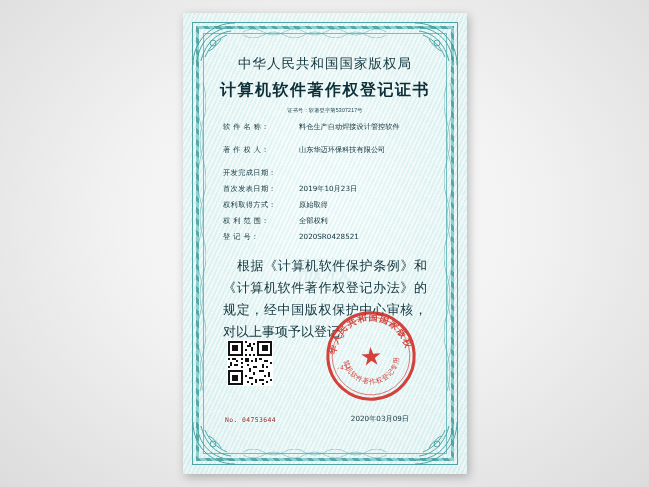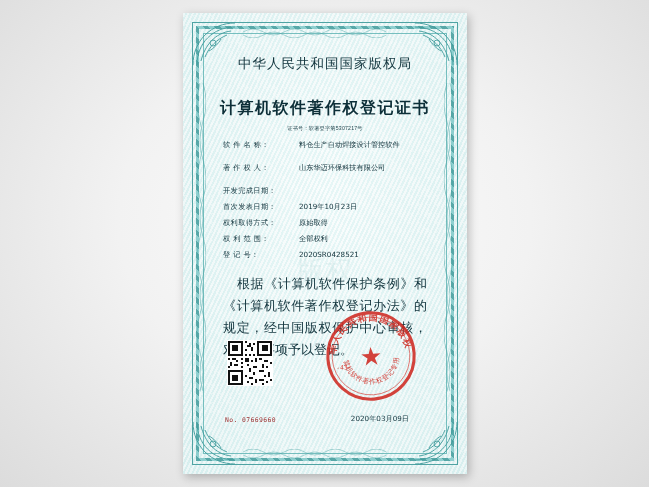--- a/index.html
+++ b/index.html
@@ -103,21 +103,21 @@
     color: #11333c;
     margin-top: 16px;
   }
   .title-main {
     text-align: center;
     font-family: "DejaVu Sans", "Liberation Sans", sans-serif;
     font-size: 16px;
     font-weight: bold;
     letter-spacing: 1.5px;
     color: #0d2f38;
-    margin-top: 25px;
+    margin-top: 7px;
   }
   .cert-no {
     text-align: center;
     font-size: 5.2px;
     color: #1d3f48;
     margin-top: 6px;
     letter-spacing: .2px;
   }
 
   .fields {
@@ -451,18 +451,18 @@
             </text>
             <text font-family="'DejaVu Sans','Liberation Sans',sans-serif" font-size="7.1" fill="#cf2a22" letter-spacing="0.6">
               <textPath href="#sealBottomArc" startOffset="50%" text-anchor="middle">计算机软件著作权登记专用章</textPath>
             </text>
             <text x="50" y="50" text-anchor="middle" dominant-baseline="central" font-size="26" fill="#cf2a22">★</text>
             <text x="21" y="62" text-anchor="middle" font-size="6.5" fill="#cf2a22" font-family="'DejaVu Sans Mono',monospace">-43-</text>
           </g>
         </svg>
       </div>
 
-      <div class="bottom-left-no">No. 07669660</div>
+      <div class="bottom-left-no">No. 04753644</div>
       <div class="bottom-right-date">2020年03月09日</div>
 
     </div>
   </div>
 </div>
 
 </body></html>

